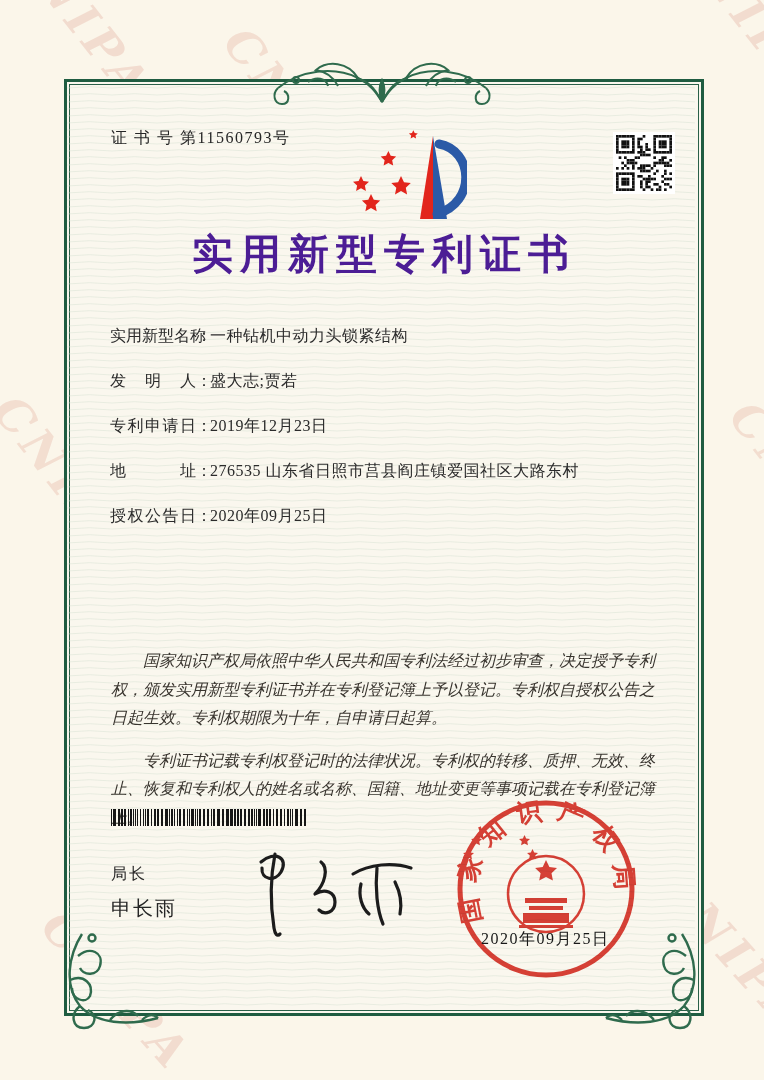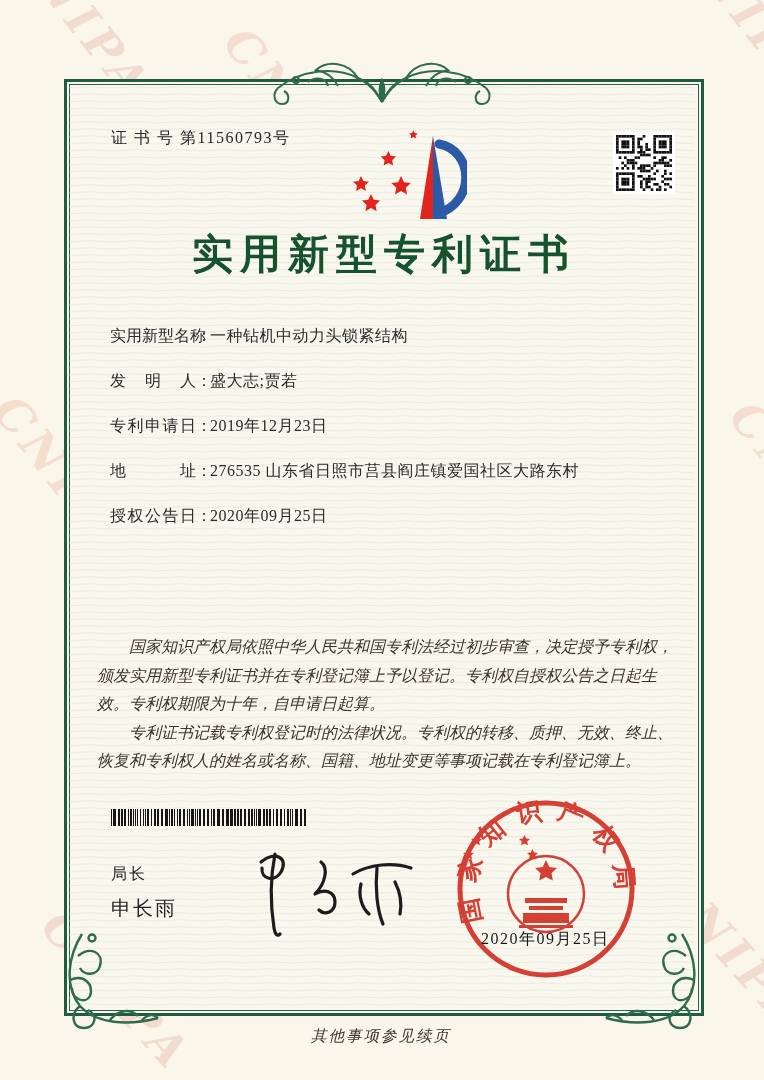--- a/index.html
+++ b/index.html
@@ -5,29 +5,29 @@
   html,body{margin:0;padding:0;}
   body{width:764px;height:1080px;background:#fbf6ea;font-family:"Liberation Serif","DejaVu Serif",serif;color:#262626;}
   .page{position:relative;width:764px;height:1080px;overflow:hidden;background:#fbf6ea;}
   .wm{position:absolute;font-family:"DejaVu Serif",serif;font-style:italic;font-weight:bold;letter-spacing:6px;user-select:none;pointer-events:none;white-space:nowrap;}
   .frame{position:absolute;left:64px;top:79px;width:634px;height:931px;border:3px solid #1f5c41;background:#faf7ee;}
   .frame-inner{position:absolute;inset:2px;border:1px solid #2a6049;pointer-events:none;}
   .waves{position:absolute;inset:0;pointer-events:none;opacity:.55;}
   .certno{position:absolute;left:44px;top:46px;font-size:16px;letter-spacing:1.5px;}
   .qr{position:absolute;left:546px;top:50px;width:56px;height:56px;background:#fff;padding:3px;}
   .logo{position:absolute;left:262px;top:42px;}
-  .title{position:absolute;left:0;top:145px;width:100%;text-align:center;font-size:41px;font-weight:600;letter-spacing:7px;color:#14532d;}
+  .title{position:absolute;left:0;top:145px;width:100%;text-align:center;font-size:41px;font-weight:600;letter-spacing:7px;color:#4c1d95;}
   .fields{position:absolute;left:43px;top:240px;font-size:16px;color:#2b2b2b;}
   .frow{position:relative;line-height:28px;margin-bottom:17px;white-space:nowrap;}
   .flabel{display:inline-block;width:86px;text-align:justify;text-align-last:justify;vertical-align:top;}
   .fcolon{display:inline-block;width:14px;}
   .fvalue{letter-spacing:.5px;margin-top:15px;}
   .pair2{position:absolute;left:348px;top:0;}
   .paras{position:absolute;left:30px;top:551px;width:584px;font-size:16px;line-height:28.5px;font-style:italic;color:#38342e;}
-  .paras p{margin:0;text-indent:2em;}
+  .paras p{margin:14px;text-indent:2em;}
   .barcode{position:absolute;left:44px;top:727px;height:17px;display:flex;align-items:stretch;}
   .barcode span{display:block;height:100%;}
   .sig-title{position:absolute;left:44px;top:782px;font-size:16px;letter-spacing:2px;}
   .sig-name{position:absolute;left:44px;top:813px;font-size:20px;letter-spacing:2px;}
   .signature{position:absolute;left:150px;top:758px;}
   .seal{position:absolute;left:384px;top:712px;mix-blend-mode:multiply;}
   .seal-date{position:absolute;left:414px;top:847px;font-size:16px;letter-spacing:1.5px;color:#181818;}
   .pageinfo{position:absolute;left:0;top:908px;width:100%;text-align:center;font-size:14.5px;letter-spacing:2px;}
   .footnote{position:absolute;left:64px;top:1026px;width:634px;text-align:center;font-size:15.5px;font-style:italic;color:#3a362f;letter-spacing:2px;}
   .orn{position:absolute;pointer-events:none;}
@@ -565,14 +565,13 @@
       <path d="M30 6 C16 28 12 58 28 78 C44 96 76 98 106 90"></path>
       <path d="M28 78 C18 86 20 100 32 100 C44 100 46 86 36 82"></path>
       <path d="M26 28 C38 18 52 24 48 38 C45 48 32 48 28 40"></path>
       <path d="M18 52 C32 46 42 56 38 68 C34 76 20 72 20 60"></path>
       <path d="M58 92 C66 82 78 80 86 88"></path>
       <path d="M90 92 C96 86 102 86 106 90"></path>
       <circle cx="40" cy="10" r="3.5"></circle>
     </g>
   </svg>
 
-  <div class="footnote">其他事项参见续页</div>
 </div>
 
 </body></html>

